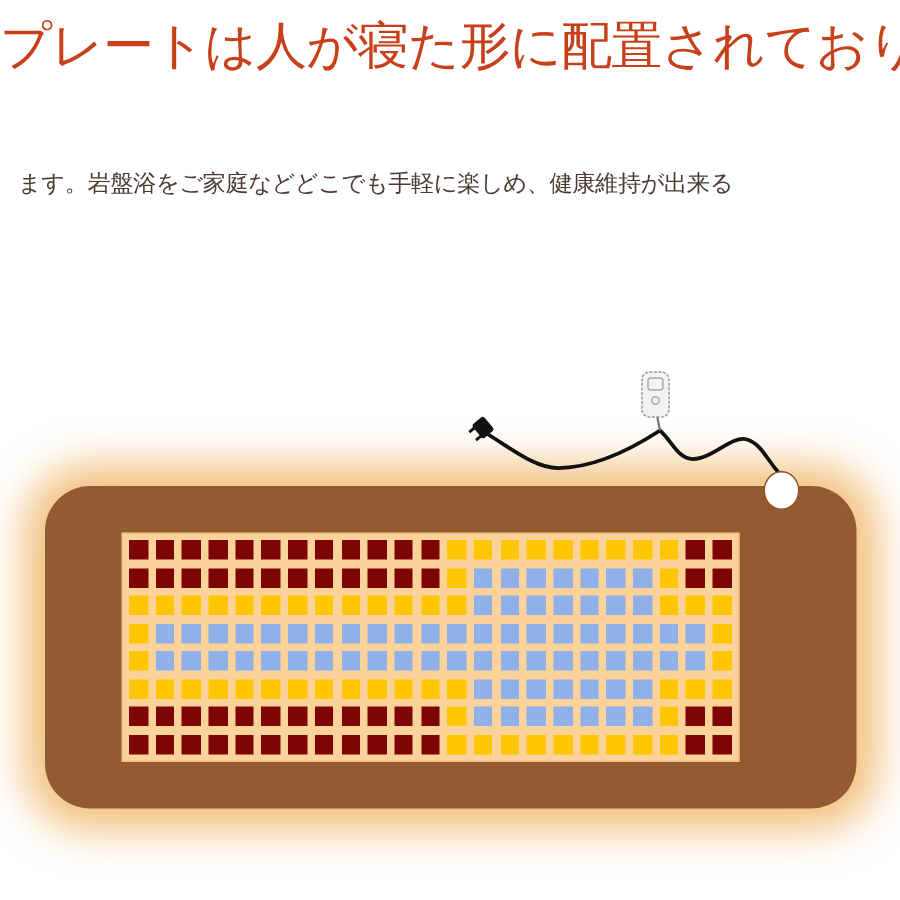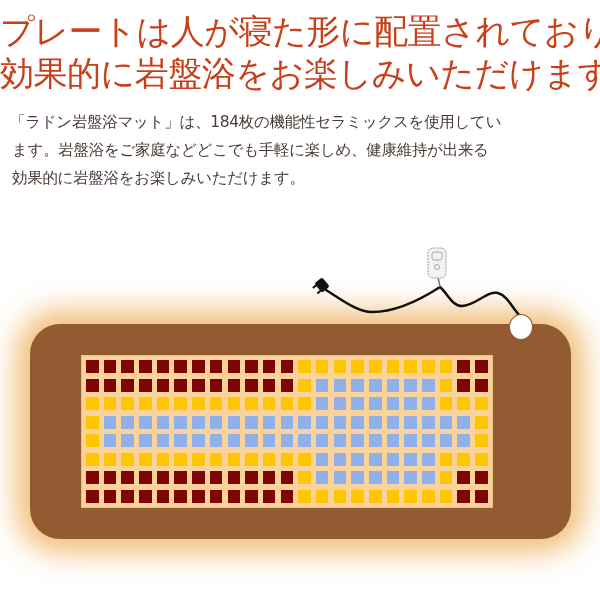--- a/index.html
+++ b/index.html
@@ -49,27 +49,24 @@
     background: #ffffff; border: 1.5px solid #8a5428; border-radius: 50%;
     box-sizing: border-box;
   }
   .cord { position: absolute; left: 0; top: 0; width: 600px; height: 120px; }
 </style>
 </head>
 <body>
 
 <div class="title">
   <span class="line">プレートは人が寝た形に配置されており</span>
-  <span class="line">効果的に岩盤浴をお楽しみいただけます</span>
 </div>
 
 <div class="body-text">
-  <span class="line">「ラドン岩盤浴マット」は、184枚の機能性セラミックスを使用してい</span>
   <span class="line indent">ます。岩盤浴をご家庭などどこでも手軽に楽しめ、健康維持が出来る</span>
-  <span class="line indent">効果的に岩盤浴をお楽しみいただけます。</span>
 </div>
 
 <div class="scene">
   <div class="mat">
     <div class="grid-panel">
       <div class="grid" id="plate-grid">
           <div class="cell c-r"></div>
           <div class="cell c-r"></div>
           <div class="cell c-r"></div>
           <div class="cell c-r"></div>

